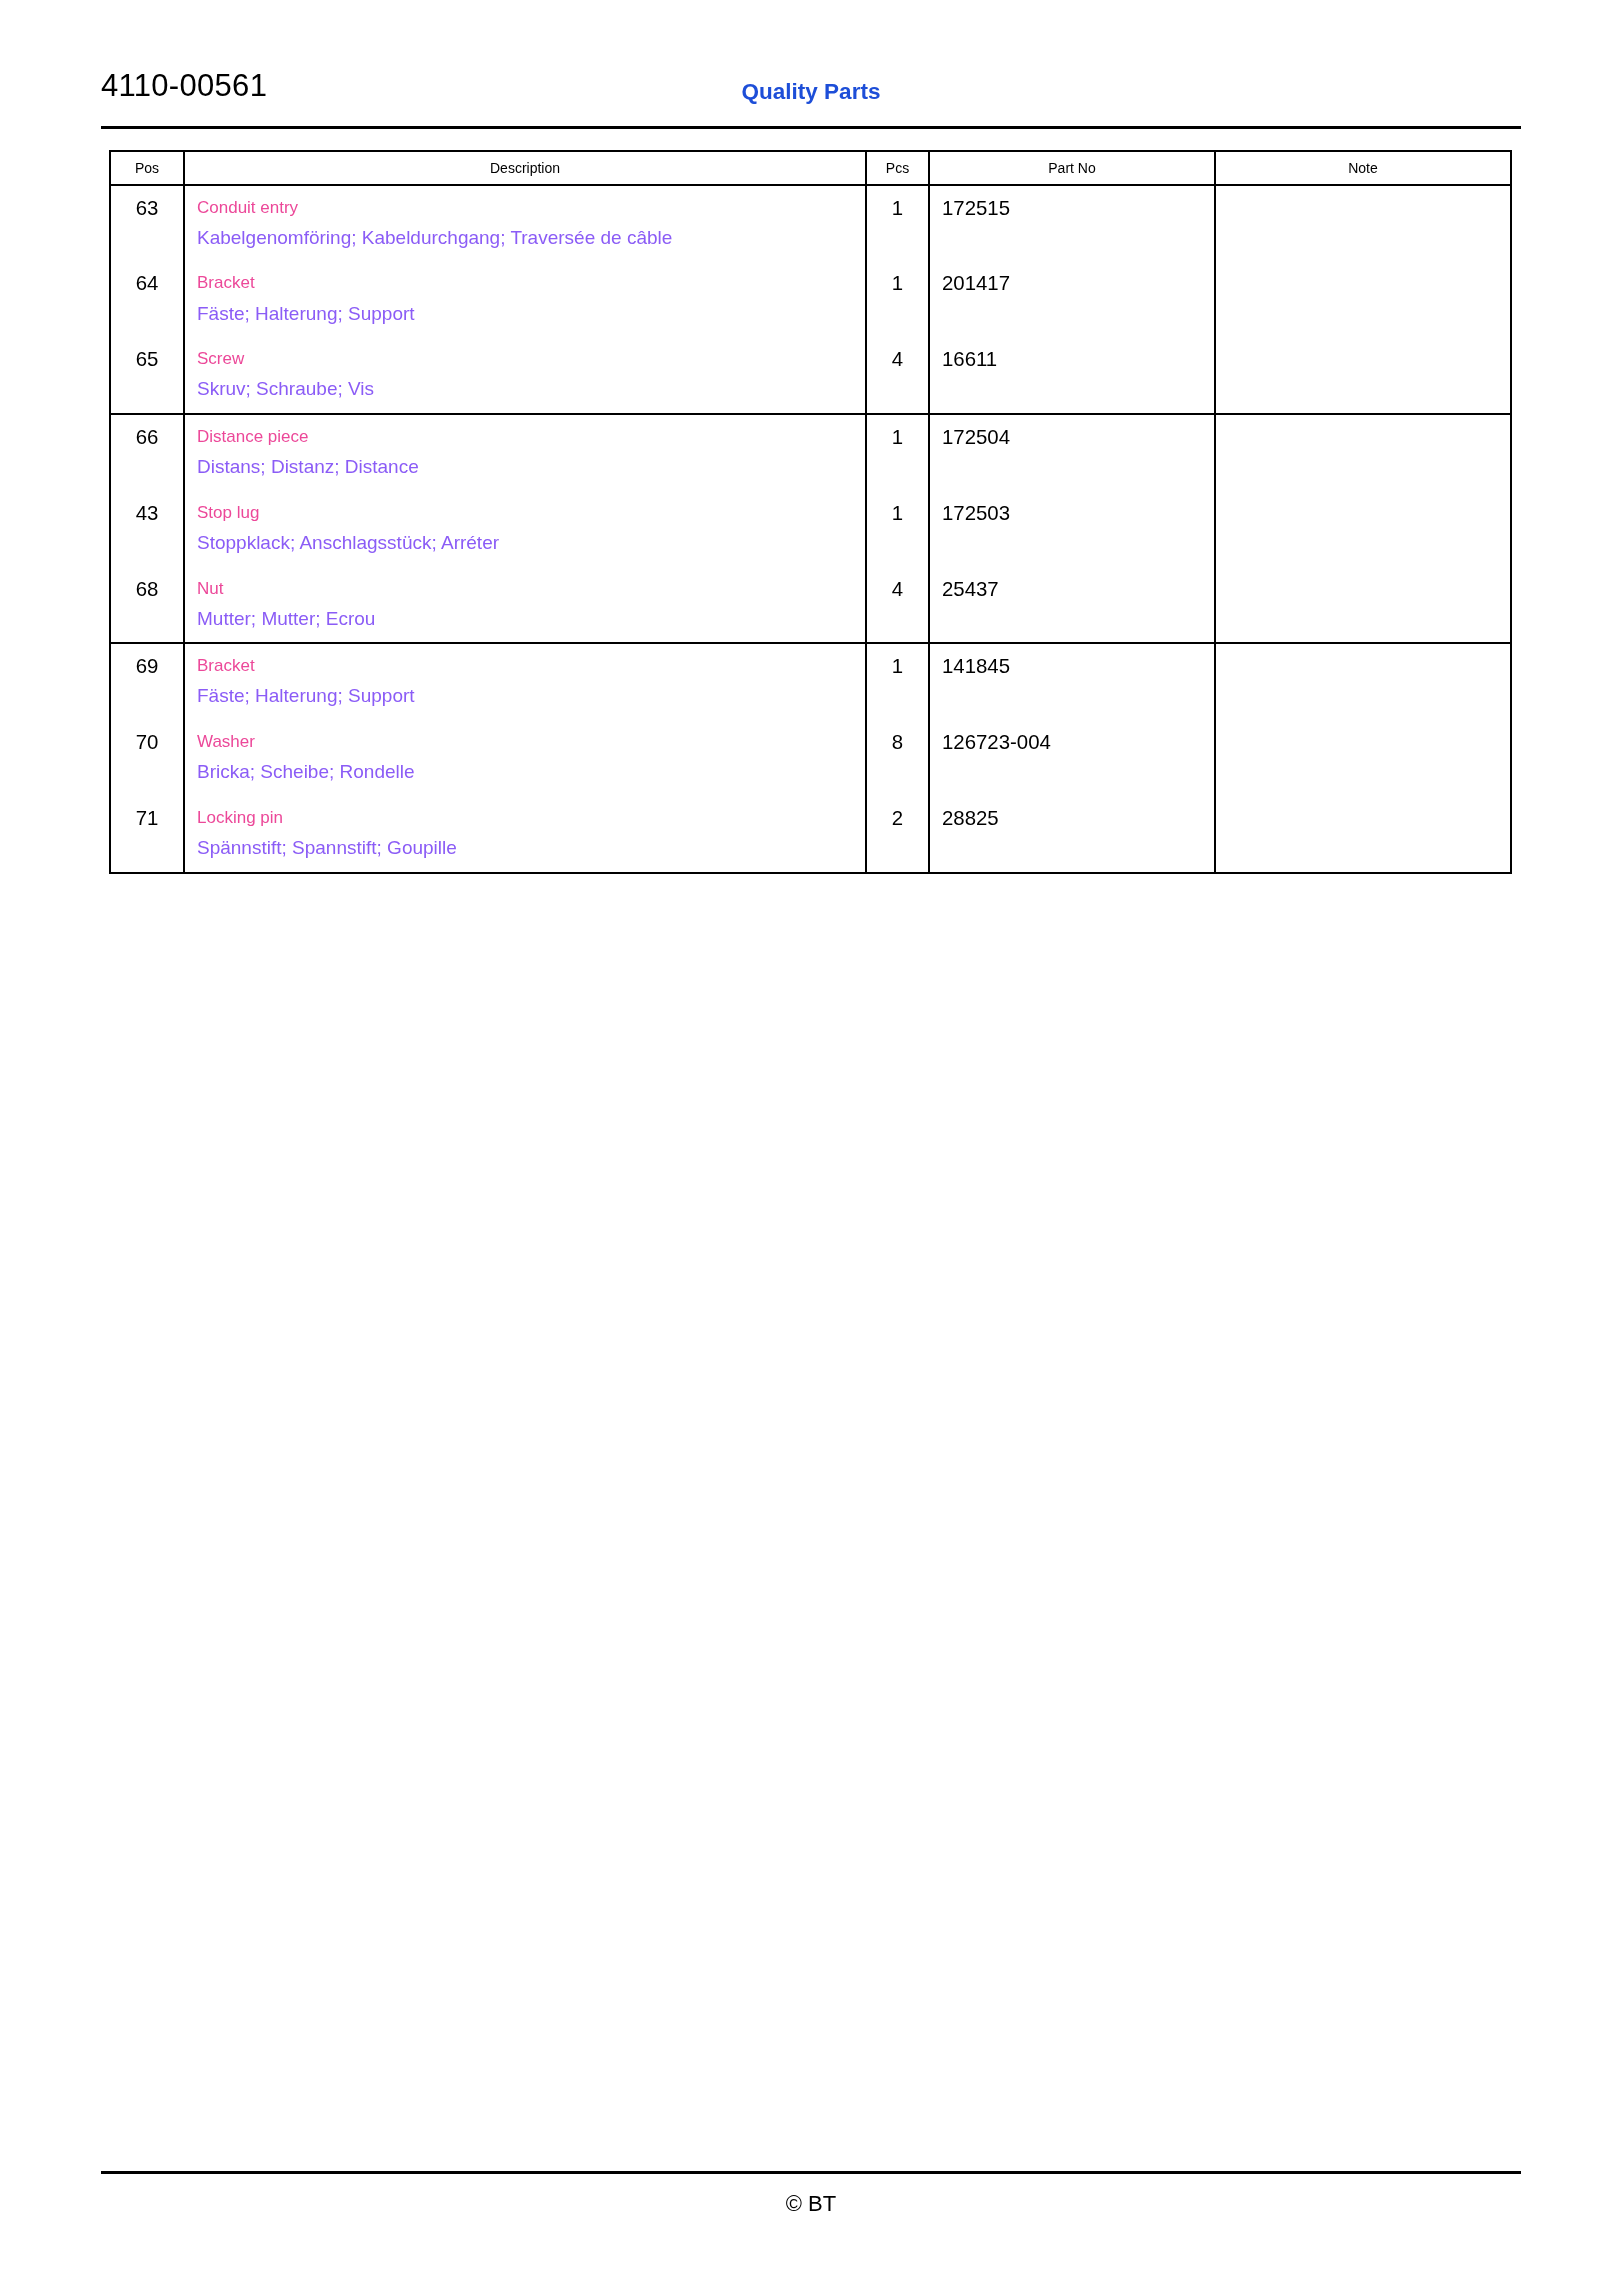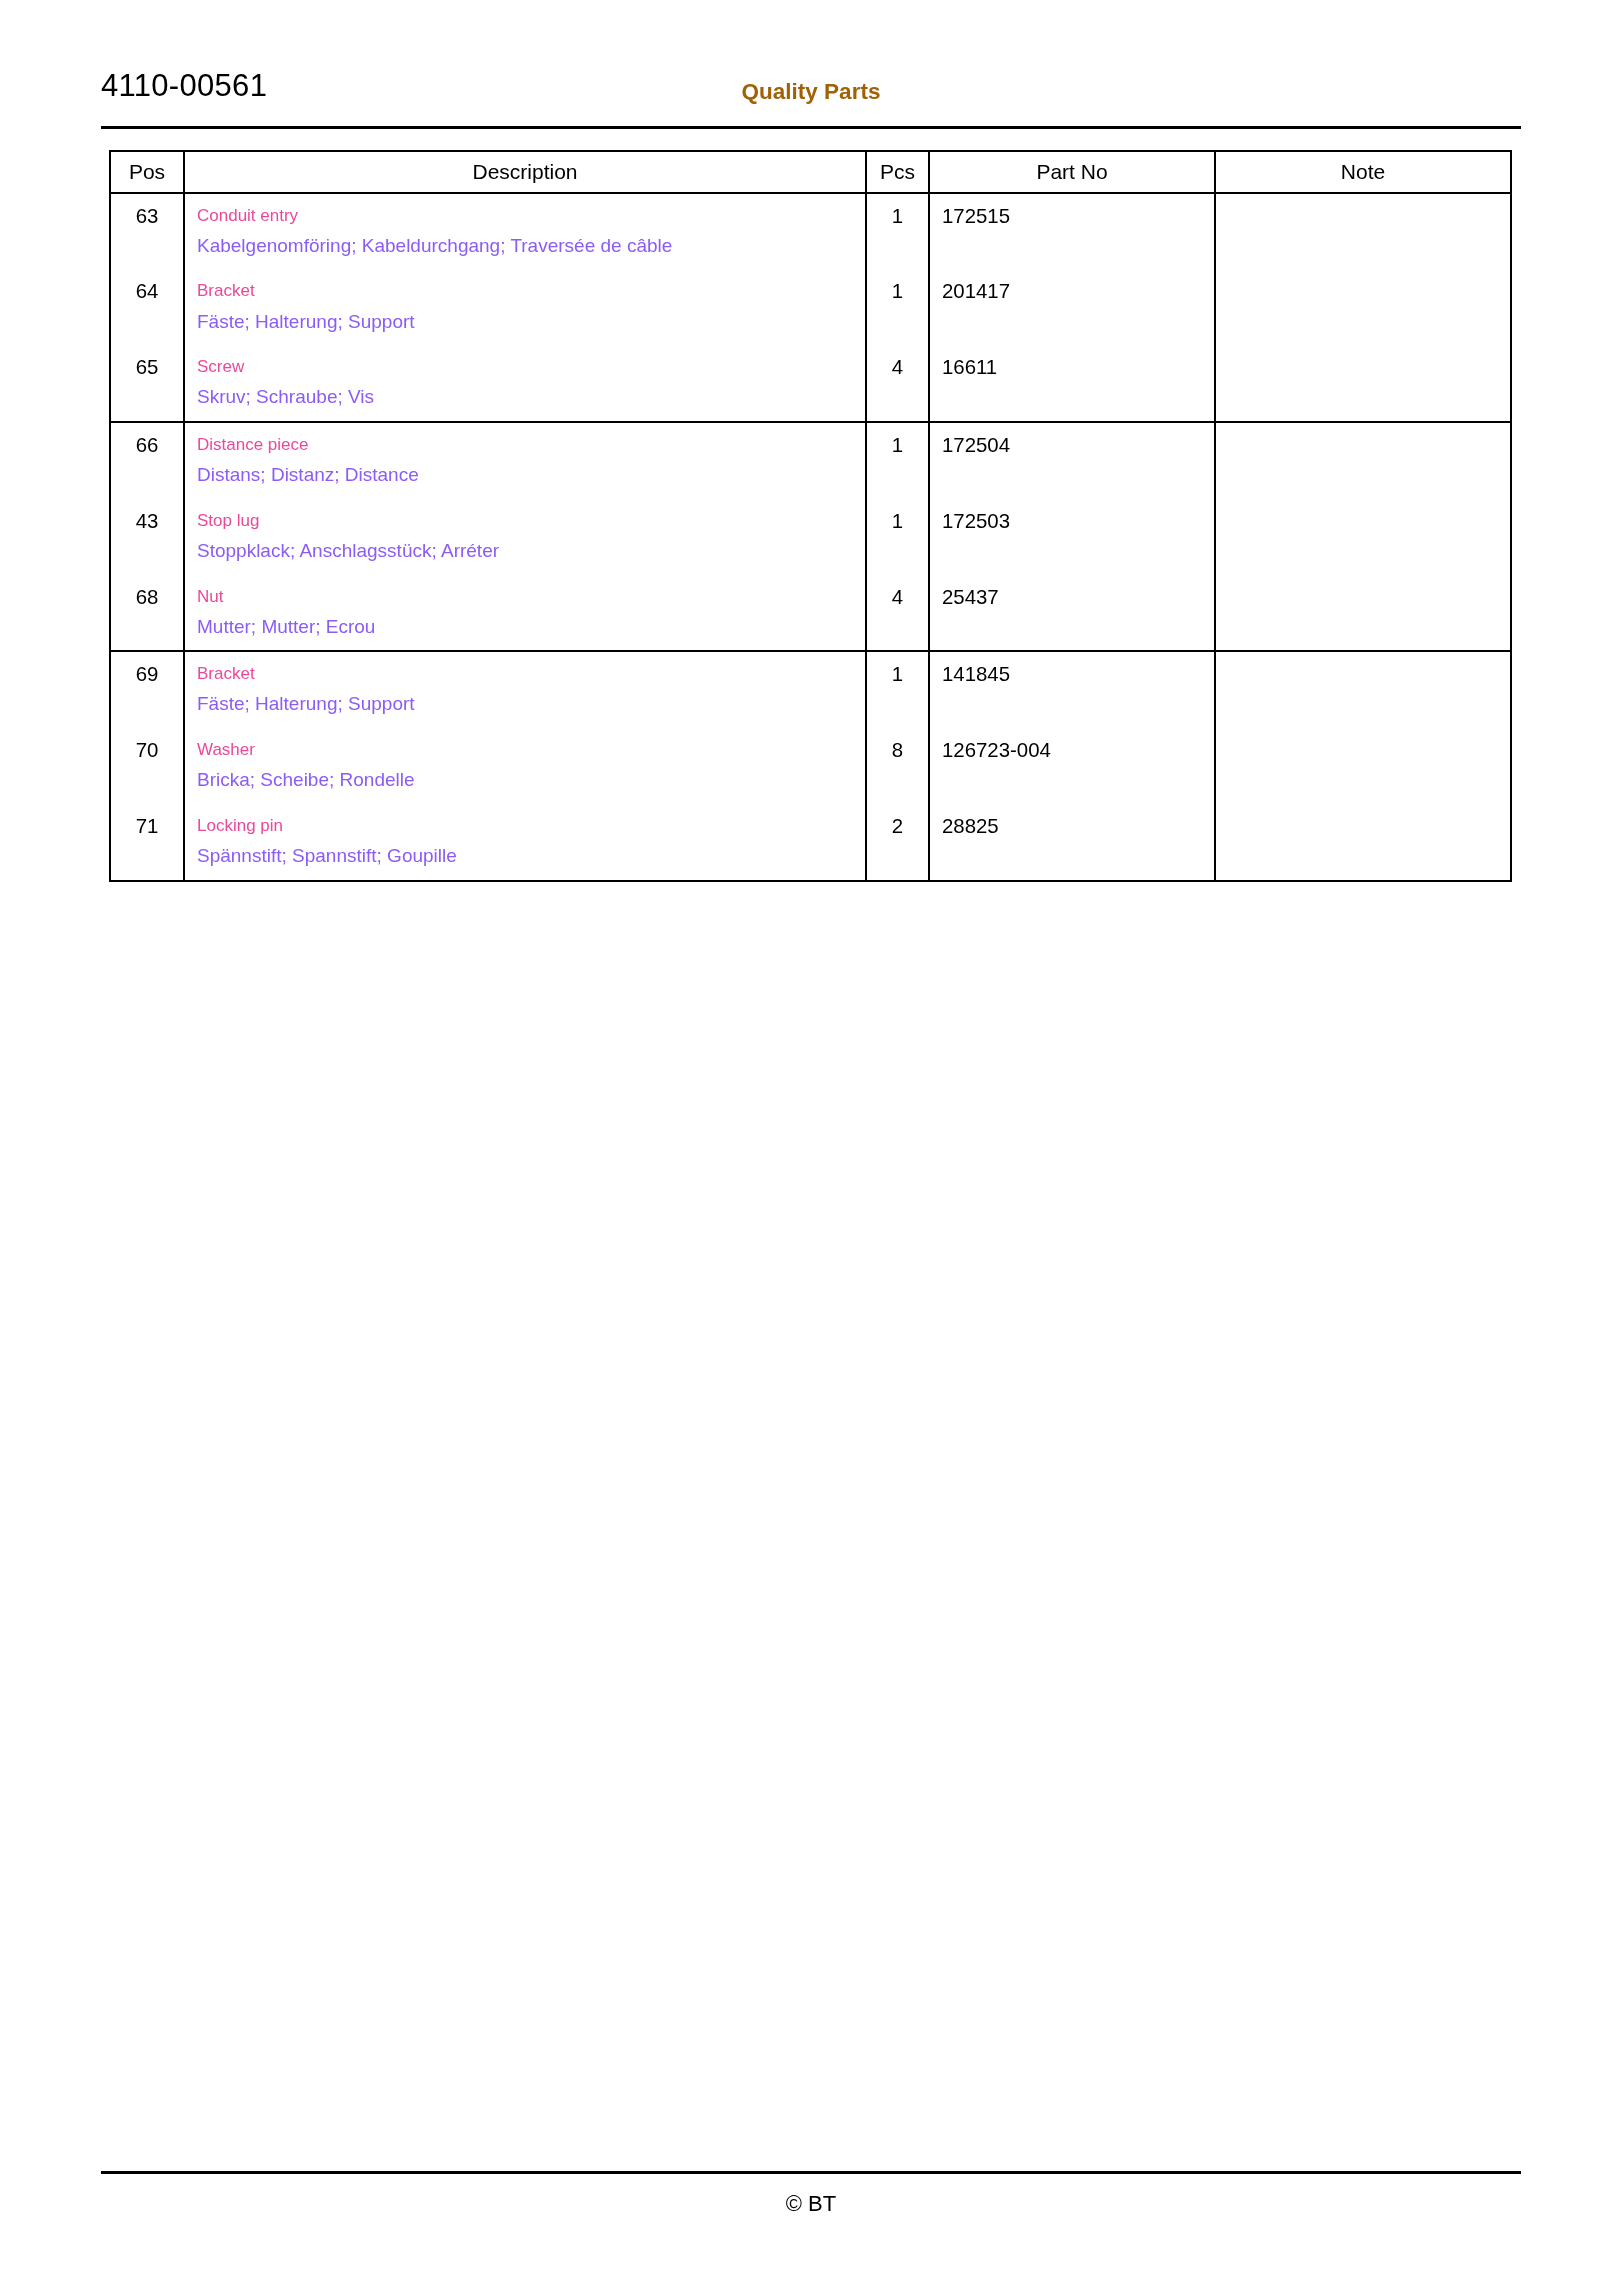--- a/index.html
+++ b/index.html
@@ -40,21 +40,21 @@
     white-space: nowrap;
   }
   .doc-title {
     position: absolute;
     left: 0;
     top: 11px;
     width: 1420px;
     text-align: center;
     font-size: 22.5px;
     font-weight: bold;
-    color: #a16207;
+    color: #1d4ed8;
   }
   .header-rule {
     position: absolute;
     left: 101px;
     top: 126px;
     width: 1420px;
     height: 2.7px;
     background: #000;
   }
 
@@ -69,21 +69,21 @@
     border: 2px solid #000;
   }
   .parts-table col.c-pos   { width: 74px; }
   .parts-table col.c-desc  { width: 682px; }
   .parts-table col.c-pcs   { width: 63px; }
   .parts-table col.c-part  { width: 286px; }
   .parts-table col.c-note  { width: 296px; }
 
   .parts-table th {
     font-weight: normal;
-    font-size: 21px;
+    font-size: 14px;
     text-align: center;
     padding: 7.5px 0 8.2px 0;
     border-right: 2px solid #000;
     border-bottom: 2px solid #000;
   }
   .parts-table th:last-child { border-right: none; }
 
   .parts-table td {
     border-right: 2px solid #000;
     vertical-align: top;

